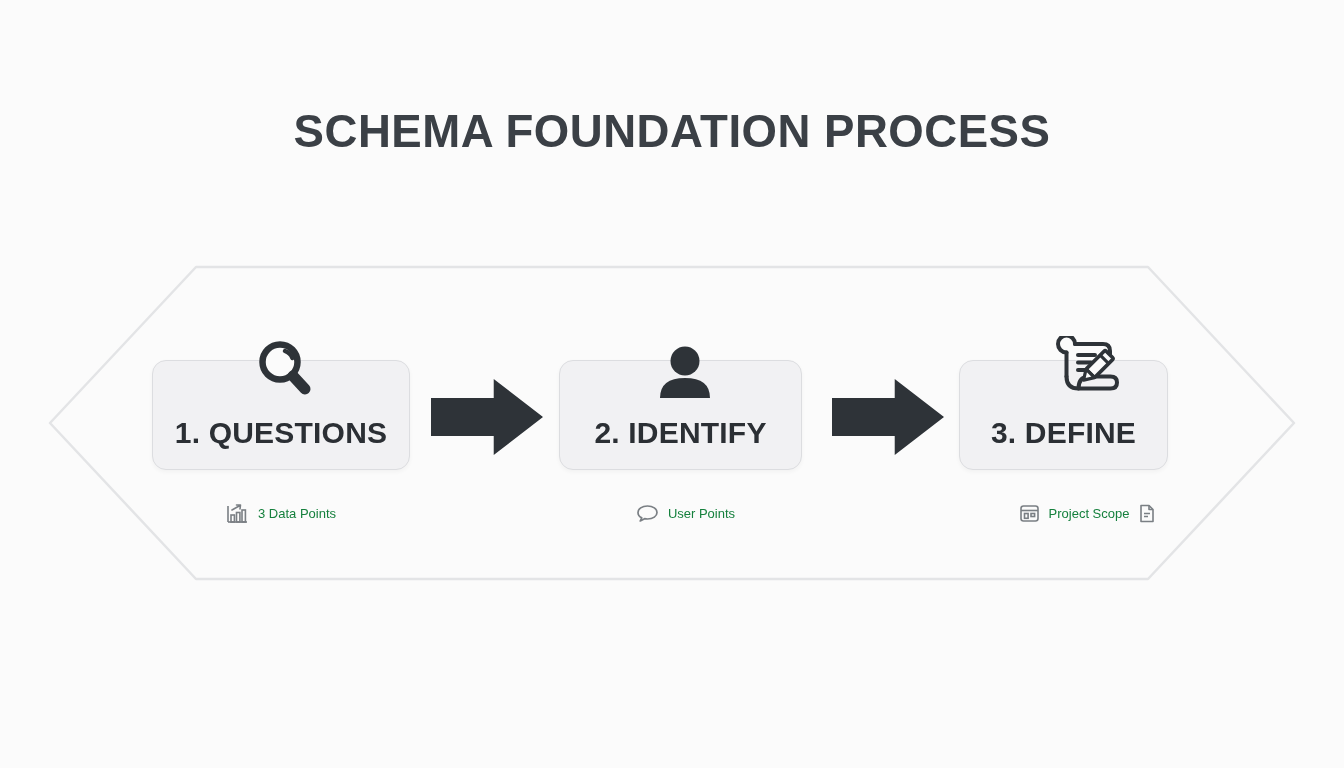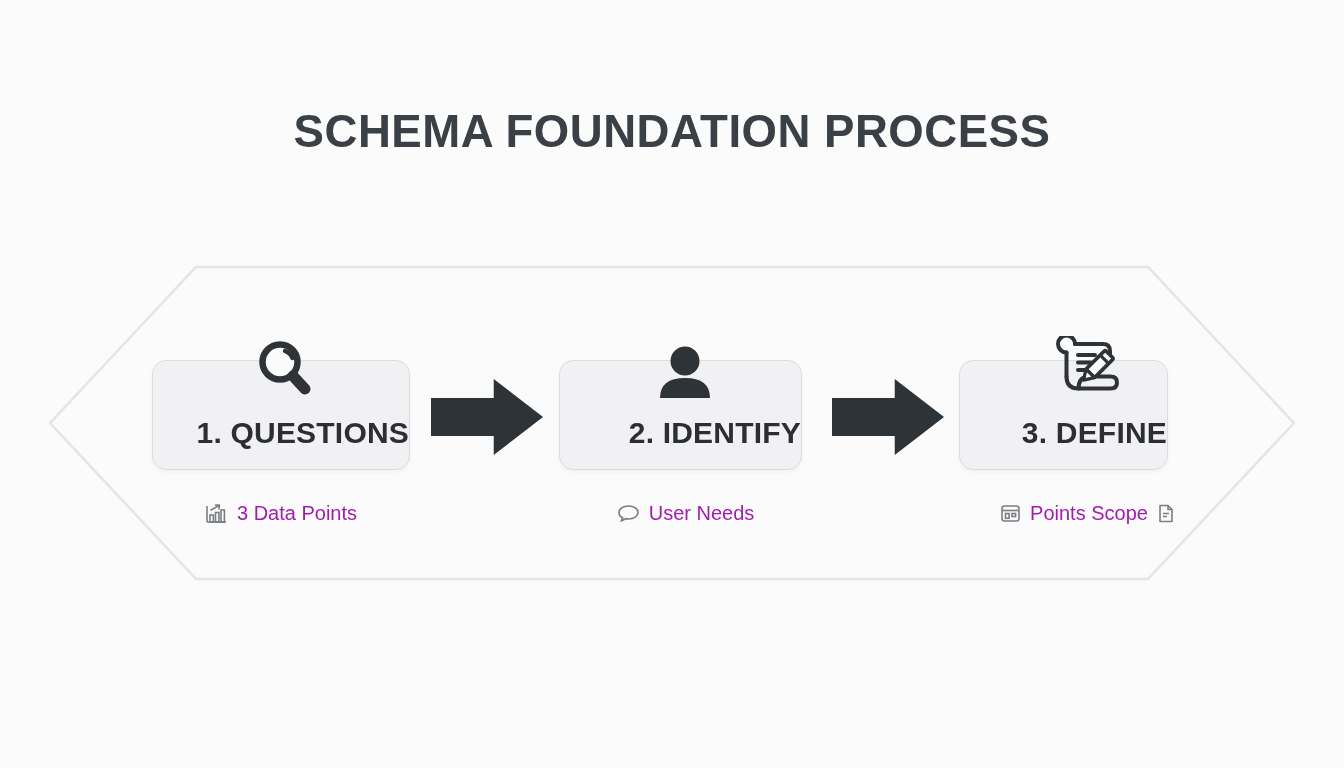--- a/index.html
+++ b/index.html
@@ -31,21 +31,21 @@
   .step-box {
     position: absolute;
     top: 360px;
     height: 110px;
     background: #f1f1f3;
     border: 1.5px solid #dcdde0;
     border-radius: 14px;
     box-shadow: 0 2px 4px rgba(0,0,0,0.04);
     display: flex;
     align-items: flex-end;
-    justify-content: flex-end;
+    justify-content: center;
   }
   .step-box .label {
     font-size: 30px;
     font-weight: bold;
     color: #2b2f34;
     letter-spacing: 0.2px;
     margin-bottom: 19px;
     white-space: nowrap;
   }
   #box1 { left: 152px; width: 258px; }
@@ -74,22 +74,22 @@
     height: 26px;
     display: flex;
     align-items: center;
     justify-content: center;
     gap: 9px;
   }
   #sub1 { left: 152px; width: 258px; }
   #sub2 { left: 559px; width: 253px; }
   #sub3 { left: 959px; width: 257px; }
   .subtitle-text {
-    font-size: 20px;
-    color: #a21caf;
+    font-size: 13px;
+    color: #15803d;
     white-space: nowrap;
   }
   .subtitle-row svg { flex: 0 0 auto; }
 </style>
 </head>
 <body>
 
 <div class="title">SCHEMA FOUNDATION PROCESS</div>
 
 <svg class="hex-outline" viewBox="0 0 1344 768">
@@ -149,33 +149,33 @@
       <path d="M6 7 L14 2.5 M10.5 2 h4 l-0.5 4" stroke-linecap="round" stroke-linejoin="round"></path>
     </g>
   </svg>
   <span class="subtitle-text">3 Data Points</span>
 </div>
 
 <div class="subtitle-row" id="sub2">
   <svg width="23" height="19" viewBox="0 0 23 19">
     <path d="M11.5 2 C6 2 2 4.8 2 8.5 C2 10.8 3.4 12.7 5.7 13.8 L4.2 17 L8.6 14.7 C9.5 14.9 10.5 15 11.5 15 C17 15 21 12.2 21 8.5 C21 4.8 17 2 11.5 2 Z" fill="none" stroke="#7a7f84" stroke-width="1.7" stroke-linejoin="round"></path>
   </svg>
-  <span class="subtitle-text">User Needs</span>
+  <span class="subtitle-text">User Points</span>
 </div>
 
 <div class="subtitle-row" id="sub3">
   <svg width="21" height="19" viewBox="0 0 21 19">
     <g fill="none" stroke="#7a7f84" stroke-width="1.6">
       <rect x="2" y="2" width="17" height="15" rx="2.5"></rect>
       <path d="M2 6.5 h17"></path>
       <rect x="5.5" y="9.5" width="3.6" height="4.8"></rect>
       <rect x="12" y="9.5" width="3.6" height="3"></rect>
     </g>
   </svg>
-  <span class="subtitle-text">Points Scope</span>
+  <span class="subtitle-text">Project Scope</span>
   <svg width="18" height="21" viewBox="0 0 18 21">
     <g fill="none" stroke="#7a7f84" stroke-width="1.6" stroke-linejoin="round">
       <path d="M3 2.5 h8 l4 4 v12 h-12 z"></path>
       <path d="M11 2.5 v4 h4"></path>
       <path d="M6 10.5 h6 M6 13.5 h4"></path>
     </g>
   </svg>
 </div>
 
 </body></html>

